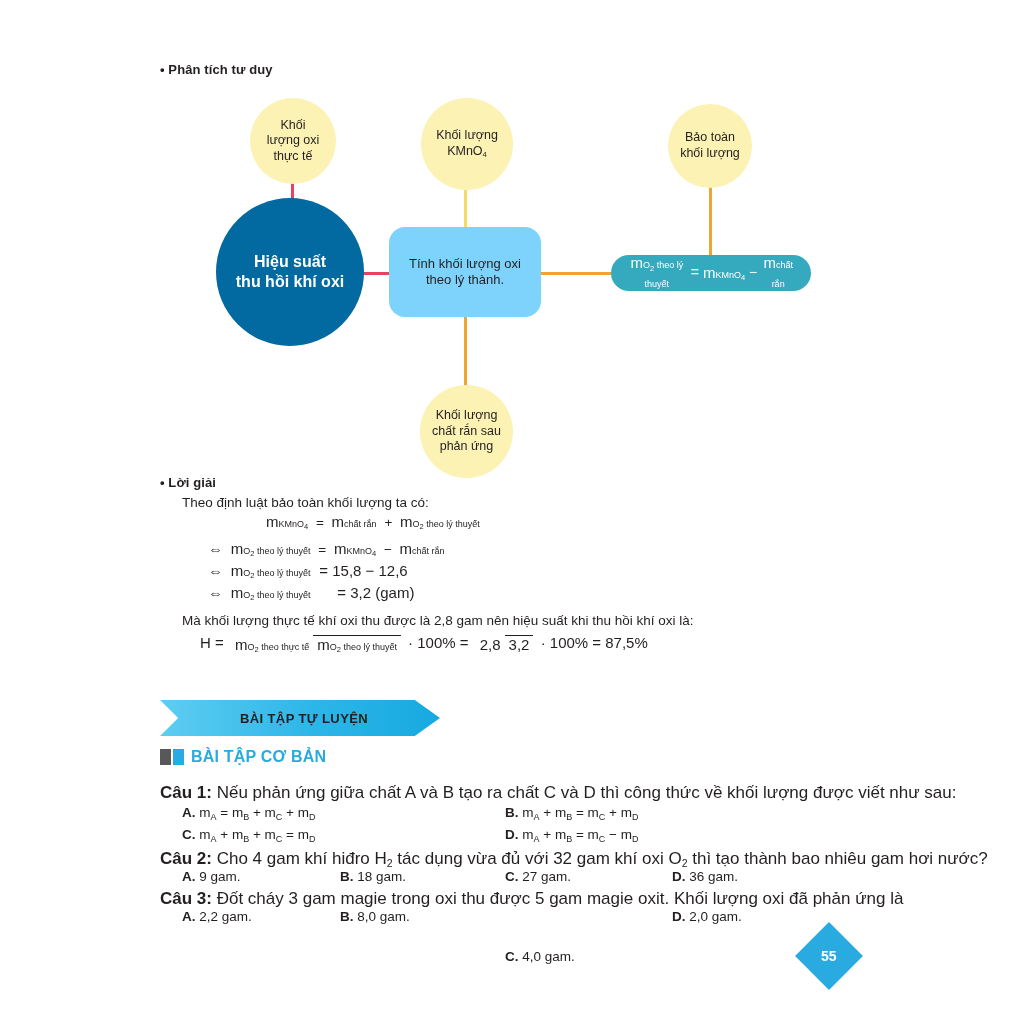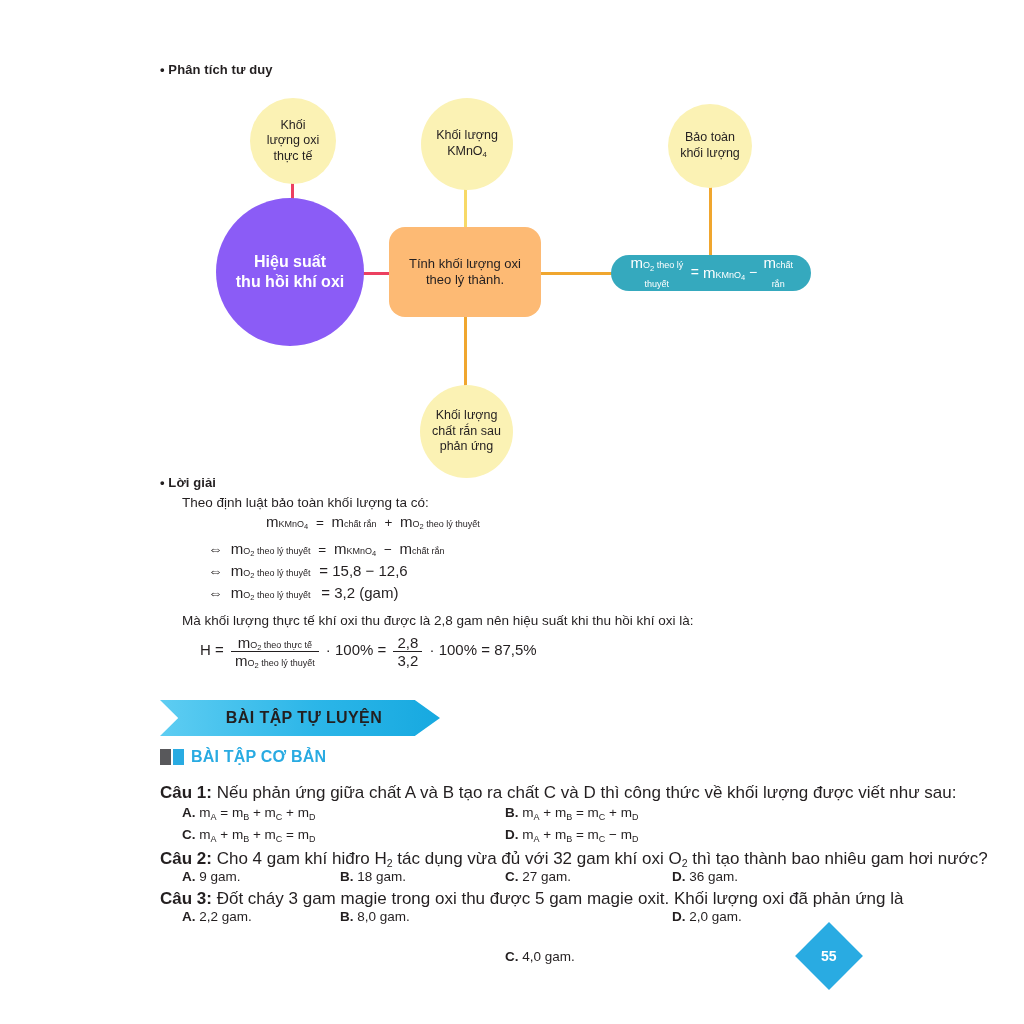--- a/index.html
+++ b/index.html
@@ -30,28 +30,28 @@
     text-align: center;
     line-height: 1.25;
   }
   .circle-yellow {
     background: #fbf2b4;
     border-radius: 50%;
     color: #231f20;
     font-size: 12.5px;
   }
   .circle-pink {
-    background: #8b5cf6;
+    background: #0369a1;
     border-radius: 50%;
     color: #ffffff;
     font-weight: bold;
     font-size: 16px;
   }
   .box-orange {
-    background: #fdba74;
+    background: #7dd3fc;
     border-radius: 16px;
     color: #231f20;
     font-size: 13px;
   }
   .box-blue {
     background: #35a9be;
     border-radius: 20px;
     color: #ffffff;
     font-size: 14px;
     padding: 0 16px;
@@ -68,36 +68,36 @@
   .line { position: absolute; font-size: 13.5px; white-space: nowrap; }
 
   .mterm { font-size: 15px; }
   .mterm .sfx { font-size: 9px; }
   .mterm .sfx sub { font-size: 7.5px; }
 
   .eqv { font-size: 15px; }
 
   
   .frac {
-    display: inline-flex; flex-direction: column; align-items: center;
+    display: inline-flex; align-items: center;
     vertical-align: middle; margin: 0 3px;
   }
   .frac .num { padding: 0 4px; }
   .frac .den { padding: 0 4px; border-top: 1.2px solid #231f20; }
 
   
   .banner-wrap { position: absolute; left: 160px; top: 700px; width: 280px; height: 36px; }
   .banner {
     width: 100%; height: 100%;
     background: linear-gradient(to right, #5ecdf2 0%, #2cb6e8 55%, #17a9e0 100%);
     clip-path: polygon(0 0, 91% 0, 100% 50%, 91% 100%, 0 100%, 6.5% 50%);
     display: flex; align-items: center; justify-content: center;
   }
   .banner-text {
-    color: #231f20; font-weight: bold; font-size: 16px;
+    color: #231f20; font-weight: bold; font-size: 13px;
     letter-spacing: .4px; padding-left: 8px;
   }
 
   .subhead { position: absolute; left: 160px; top: 748px; display: flex; align-items: center; gap: 0; }
   .sq { width: 11px; height: 16px; }
   .sq-dark { background: #58585b; }
   .sq-blue { background: #29abe2; margin-left: 2px; }
   .subhead-text {
     color: #29abe2; font-weight: bold; font-size: 16px;
     margin-left: 7px; letter-spacing: .2px;
@@ -213,21 +213,21 @@
 
     <div class="line" style="left:208px; top:562px;">
       <span class="eqv">⇔</span>
       <span class="mterm" style="margin-left:4px;"><span>m</span><span class="sfx"><span>O</span><sub>2</sub><span> theo lý thuyết</span></span></span>
       <span class="mterm" style="margin-left:5px;">= 15,8 − 12,6</span>
     </div>
 
     <div class="line" style="left:208px; top:584px;">
       <span class="eqv">⇔</span>
       <span class="mterm" style="margin-left:4px;"><span>m</span><span class="sfx"><span>O</span><sub>2</sub><span> theo lý thuyết</span></span></span>
-      <span class="mterm" style="margin-left:7px;">= 3,2 (gam)</span>
+      <span class="mterm" style="margin-left:23px;">= 3,2 (gam)</span>
     </div>
 
     <div class="line" style="left:182px; top:613px;">Mà khối lượng thực tế khí oxi thu được là 2,8 gam nên hiệu suất khi thu hồi khí oxi là:</div>
 
     <div class="line" style="left:200px; top:634px; font-size:15px;">
       <span>H =</span>
       <span class="frac">
         <span class="num mterm"><span>m</span><span class="sfx"><span>O</span><sub>2</sub><span> theo thực tế</span></span></span>
         <span class="den mterm"><span>m</span><span class="sfx"><span>O</span><sub>2</sub><span> theo lý thuyết</span></span></span>
       </span>

